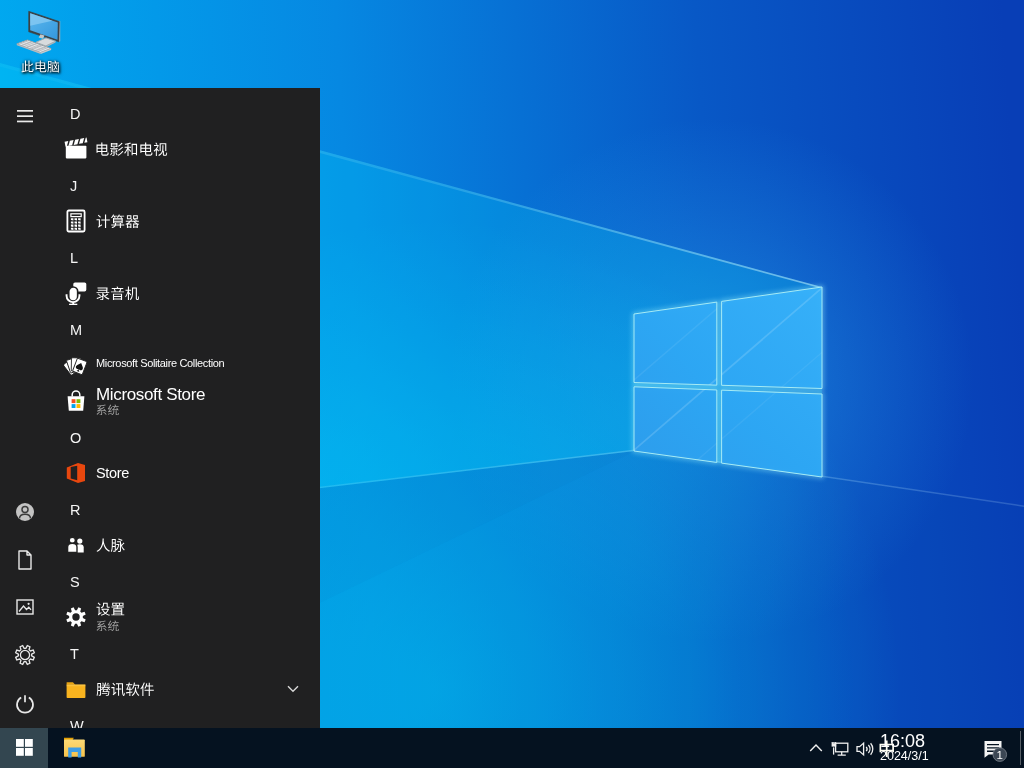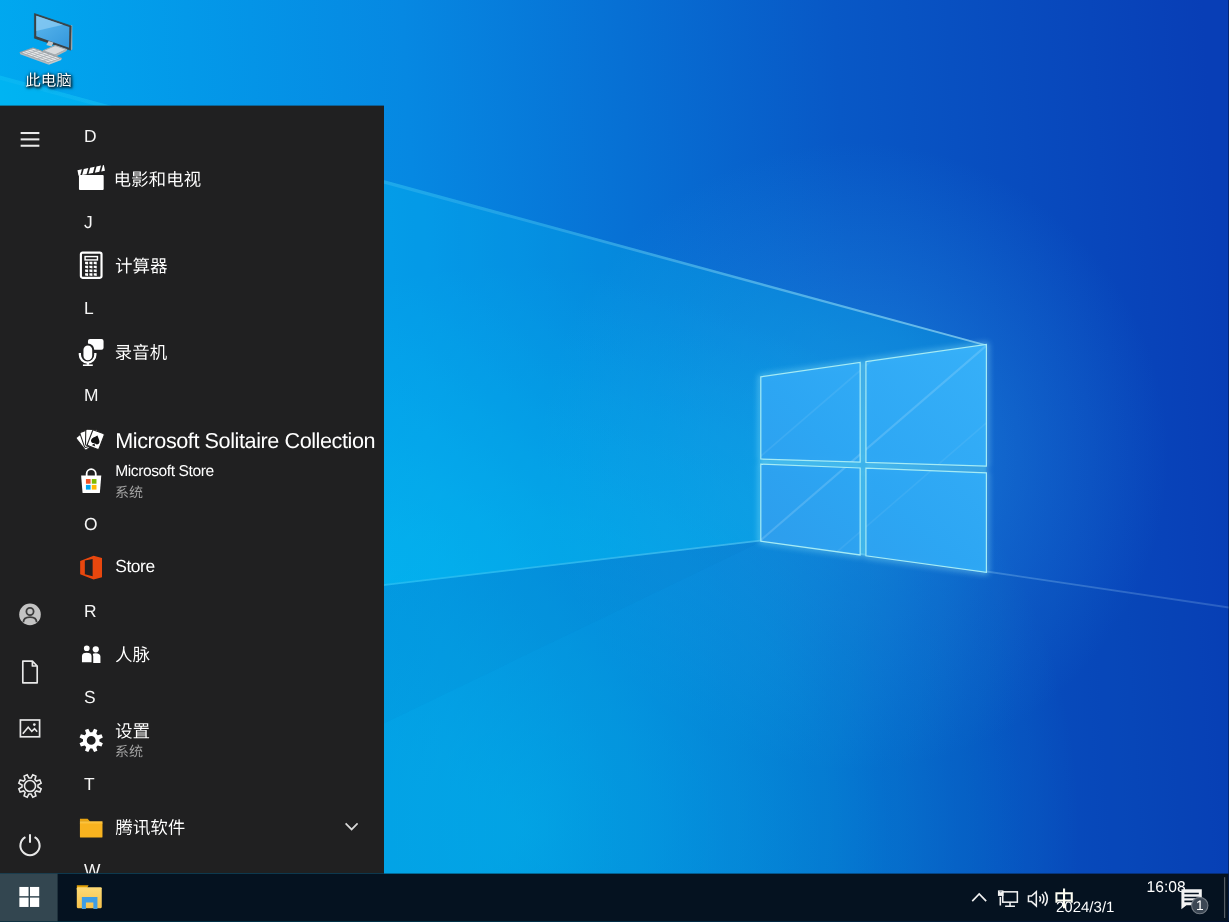--- a/index.html
+++ b/index.html
@@ -205,22 +205,22 @@
       <svg class="abs" style="left:64px;top:589.0px" width="24" height="24" viewBox="0 0 24 24">
         <g>
 <path d="M2.6,5.2 h6.4 l2.2,2.6 h-8.6 Z" fill="#e8a413"></path>
 <path d="M2.6,8.6 h18.8 v11.6 a0.8,0.8 0 0 1 -0.8,0.8 h-17.2 a0.8,0.8 0 0 1 -0.8,-0.8 Z" fill="#f8b31f"></path>
 <path d="M2.6,7.4 h18.8 v1.8 h-18.8 Z" fill="#fbc23d"></path>
 </g>
       </svg>
       <svg class="abs" style="left:287px;top:597.0px" width="12" height="8">
         <path d="M1,1.2 L6,6.2 L11,1.2" fill="none" stroke="#d8d8d8" stroke-width="1.4"></path>
       </svg>
-      <div class="en" style="left:96px;top:269px;font-size:18px;letter-spacing:-0.35px">Microsoft Solitaire Collection</div>
-      <div class="en" style="left:96px;top:297px;font-size:13px;letter-spacing:-0.35px">Microsoft Store</div>
+      <div class="en" style="left:96px;top:269px;font-size:11px;letter-spacing:-0.35px">Microsoft Solitaire Collection</div>
+      <div class="en" style="left:96px;top:297px;font-size:17px;letter-spacing:-0.35px">Microsoft Store</div>
       <div class="en" style="left:96px;top:377px;font-size:14.5px;letter-spacing:-0.35px">Store</div>
       <svg class="abs" style="left:96.0px;top:54.3px;" width="71.6" height="14.4" fill="#ffffff">
         <path transform="translate(-1.34,12.74) scale(0.014600,-0.014600)" d="M164 478H827V408H164ZM452 838H531V83Q531 54 536 39Q542 24 557 19Q572 13 602 13Q611 13 632 13Q653 13 679 13Q706 13 733 13Q759 13 782 13Q804 13 814 13Q842 13 857 27Q871 41 877 76Q884 112 887 176Q902 165 923 156Q945 147 962 142Q956 67 943 22Q929 -23 901 -43Q872 -63 818 -63Q810 -63 788 -63Q766 -63 736 -63Q707 -63 678 -63Q649 -63 626 -63Q604 -63 597 -63Q541 -63 509 -50Q477 -38 465 -5Q452 27 452 85ZM171 695H865V191H171V264H788V621H171ZM126 695H204V129H126Z"></path>
         <path transform="translate(13.26,12.74) scale(0.014600,-0.014600)" d="M840 820 911 791Q877 746 833 702Q789 659 741 621Q693 583 646 554Q637 566 622 581Q607 596 592 606Q636 631 683 665Q729 700 771 740Q812 780 840 820ZM873 550 942 521Q905 472 856 426Q807 380 752 340Q698 301 645 271Q636 283 622 298Q607 314 593 324Q643 350 696 386Q749 422 795 464Q842 507 873 550ZM893 261 962 234Q924 171 869 113Q814 55 749 8Q684 -40 615 -74Q606 -60 591 -44Q576 -28 563 -17Q629 13 692 56Q755 99 807 151Q859 204 893 261ZM59 468H593V407H59ZM186 303V219H474V303ZM116 357H547V165H116ZM417 120 471 145Q497 111 524 69Q551 28 564 -1L508 -31Q495 0 469 42Q443 85 417 120ZM179 644V583H485V644ZM179 754V693H485V754ZM108 805H558V532H108ZM292 193H366V-1Q366 -27 359 -41Q353 -55 334 -64Q316 -71 287 -73Q258 -75 215 -75Q213 -60 206 -43Q200 -26 192 -12Q223 -13 247 -13Q270 -13 278 -12Q287 -12 290 -10Q292 -7 292 0ZM154 143 218 124Q199 80 169 35Q139 -10 109 -41Q103 -35 94 -28Q84 -20 74 -12Q64 -5 56 0Q86 29 111 66Q137 104 154 143ZM270 514 340 530Q352 512 364 489Q375 466 381 448L308 430Q303 447 292 471Q281 495 270 514Z"></path>
         <path transform="translate(27.86,12.74) scale(0.014600,-0.014600)" d="M558 119H869V47H558ZM531 747H903V-28H827V675H604V-35H531ZM247 756H321V-78H247ZM50 544H496V474H50ZM243 519 296 501Q278 442 253 381Q228 319 198 260Q167 201 134 151Q101 100 67 64Q61 80 48 100Q36 120 26 134Q58 166 90 211Q122 255 151 307Q180 359 204 413Q227 468 243 519ZM439 831 489 772Q436 752 367 736Q298 719 224 707Q150 695 81 687Q79 700 73 717Q66 734 60 747Q126 756 197 768Q268 781 332 797Q395 813 439 831ZM316 454Q325 445 343 425Q361 405 383 380Q405 355 427 330Q448 305 465 284Q482 264 489 254L443 192Q431 212 409 243Q387 274 362 308Q337 342 314 372Q291 401 278 418Z"></path>
         <path transform="translate(42.46,12.74) scale(0.014600,-0.014600)" d="M164 478H827V408H164ZM452 838H531V83Q531 54 536 39Q542 24 557 19Q572 13 602 13Q611 13 632 13Q653 13 679 13Q706 13 733 13Q759 13 782 13Q804 13 814 13Q842 13 857 27Q871 41 877 76Q884 112 887 176Q902 165 923 156Q945 147 962 142Q956 67 943 22Q929 -23 901 -43Q872 -63 818 -63Q810 -63 788 -63Q766 -63 736 -63Q707 -63 678 -63Q649 -63 626 -63Q604 -63 597 -63Q541 -63 509 -50Q477 -38 465 -5Q452 27 452 85ZM171 695H865V191H171V264H788V621H171ZM126 695H204V129H126Z"></path>
         <path transform="translate(57.06,12.74) scale(0.014600,-0.014600)" d="M450 791H907V259H832V725H523V259H450ZM671 276H741V28Q741 7 748 0Q756 -8 777 -8H858Q876 -8 885 5Q893 18 897 54Q900 91 902 163Q917 151 934 144Q951 136 965 133Q960 55 951 11Q943 -32 922 -48Q901 -65 857 -65H766Q715 -65 693 -48Q671 -30 671 20ZM637 649H709V452Q709 388 698 316Q686 244 654 173Q622 102 561 36Q500 -29 402 -81Q398 -72 389 -62Q381 -52 371 -41Q362 -30 354 -25Q449 24 505 83Q562 142 591 205Q619 268 628 332Q637 395 637 454ZM63 668H349V599H63ZM190 374 261 459V-79H190ZM262 441Q272 431 293 409Q313 387 336 360Q359 334 379 311Q398 289 407 279L359 219Q348 236 329 261Q311 287 290 315Q269 342 250 366Q231 390 219 404ZM327 668H343L357 671L397 644Q365 555 313 472Q261 388 199 319Q137 250 74 204Q71 214 65 229Q59 243 52 257Q45 270 39 277Q98 317 154 377Q211 437 256 509Q302 580 327 652ZM154 804 211 838Q241 810 267 775Q294 739 308 713L247 673Q234 701 208 738Q181 775 154 804Z"></path>
       </svg>
       <svg class="abs" style="left:96.0px;top:126.2px;" width="43.7" height="14.5" fill="#ffffff">
         <path transform="translate(-0.17,12.84) scale(0.014600,-0.014600)" d="M137 775 186 823Q214 801 245 774Q275 747 303 720Q330 694 346 673L295 617Q279 639 253 666Q226 694 196 723Q166 752 137 775ZM196 -61 181 13 203 45 404 182Q406 172 411 160Q415 147 420 135Q425 123 429 116Q357 66 314 34Q271 3 248 -15Q224 -33 213 -43Q202 -53 196 -61ZM46 526H251V452H46ZM372 508H959V431H372ZM626 837H705V-80H626ZM196 -61Q192 -51 185 -38Q178 -24 170 -12Q163 1 155 8Q170 18 187 39Q205 61 205 93V526H281V25Q281 25 272 19Q263 13 251 3Q238 -6 226 -18Q213 -30 204 -40Q196 -51 196 -61Z"></path>
@@ -313,21 +313,21 @@
 <g stroke="#f0f0f0" stroke-width="1.3" fill="none">
 <path d="M1,5.2 h2.6 L7.6,1.6 v11.8 L3.6,9.8 H1 Z"></path>
 <path d="M10.2,5.3 a3.4,3.4 0 0 1 0,4.4"></path>
 <path d="M12.4,3.5 a6,6 0 0 1 0,8"></path>
 <path d="M14.6,1.7 a8.8,8.8 0 0 1 0,11.6"></path>
 </g>
     </svg>
     <svg class="abs" style="left:879.2px;top:739.7px;" width="15.5" height="17.5" fill="#fdfdf2">
       <path transform="translate(-1.15,15.53) scale(0.017800,-0.017800)" d="M93 668H907V183H809V575H187V178H93ZM142 331H865V238H142ZM448 844H547V-83H448Z"></path>
     </svg>
-    <div class="en" style="left:880px;top:731px;width:108px;text-align:right;font-size:13px">16:08</div>
+    <div class="en" style="left:880px;top:731px;width:108px;text-align:left;font-size:18px">16:08</div>
     <div class="en" style="left:880px;top:749px;width:108px;text-align:left;font-size:12.5px">2024/3/1</div>
     <svg class="abs" style="left:983px;top:740px" width="26" height="24" viewBox="0 0 26 24">
 <path d="M1.5,1 h17 v13.4 h-12.8 l-4.2,3.4 Z" fill="#f4f4f4"></path>
 <g stroke="#051220" stroke-width="1.4">
 <path d="M4,4.6 h12 M4,7.9 h12 M4,11.2 h8"></path>
 </g>
 <circle cx="16.8" cy="14.6" r="6.8" fill="#3c4754" stroke="#737b84" stroke-width="0.9"></circle>
 <text x="16.8" y="18.6" font-size="11.5" fill="#fff" text-anchor="middle" font-family="Liberation Sans">1</text>
 </svg>
     <div class="abs" style="left:1020px;top:731px;width:1px;height:34px;background:#565e66"></div>

